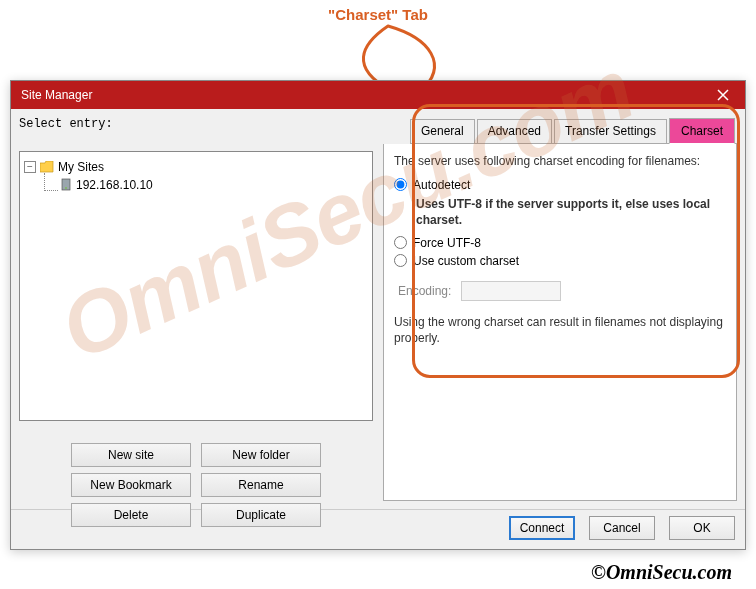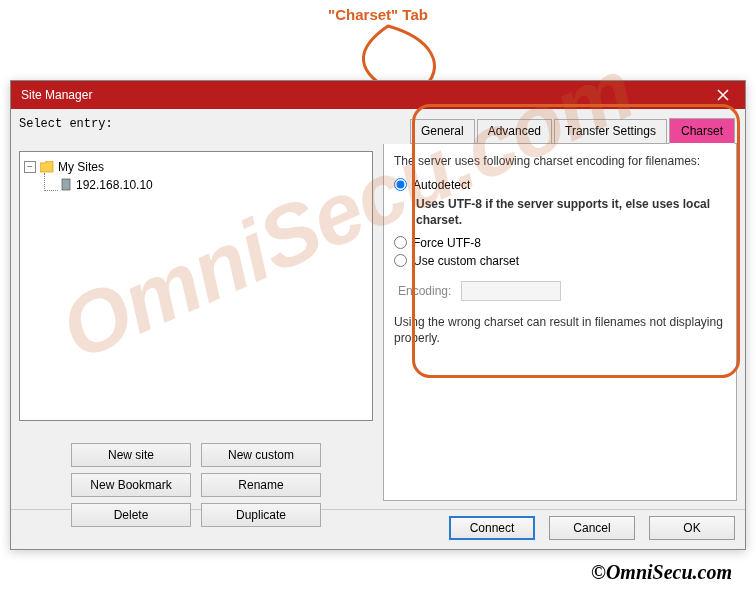--- a/index.html
+++ b/index.html
@@ -158,21 +158,21 @@
       height: 20px;
     }
     .bottom-row {
       display: flex;
       justify-content: flex-end;
       padding: 6px 10px 8px;
       gap: 14px;
       border-top: 1px solid #ccc;
     }
     .bottom-btn {
-      width: 86px; height: 24px;
+      width: 66px; height: 24px;
       background: linear-gradient(#f8f8f8,#e8e8e8);
       border: 1px solid #999;
       font-size: 12px;
       cursor: pointer;
     }
     .bottom-btn.primary { border: 2px solid #2a7ad1; }
     .charset-highlight {
       position: absolute;
       top: 104px;
       left: 412px;
@@ -250,21 +250,21 @@
                   <circle cx="6" cy="10" r="1" fill="#7dbb5b"></circle>
                 </svg>
             </span>
             <span class="tree-label">192.168.10.10</span>
           </div>
         </div>
       </div>
 
       <div class="left-buttons">
         <button class="win-btn">New site</button>
-        <button class="win-btn">New custom</button>
+        <button class="win-btn">New folder</button>
         <button class="win-btn">New Bookmark</button>
         <button class="win-btn">Rename</button>
         <button class="win-btn">Delete</button>
         <button class="win-btn">Duplicate</button>
       </div>
     </div>
 
     <div class="right-col">
       <div class="tabs">
         <div class="tab">General</div>

